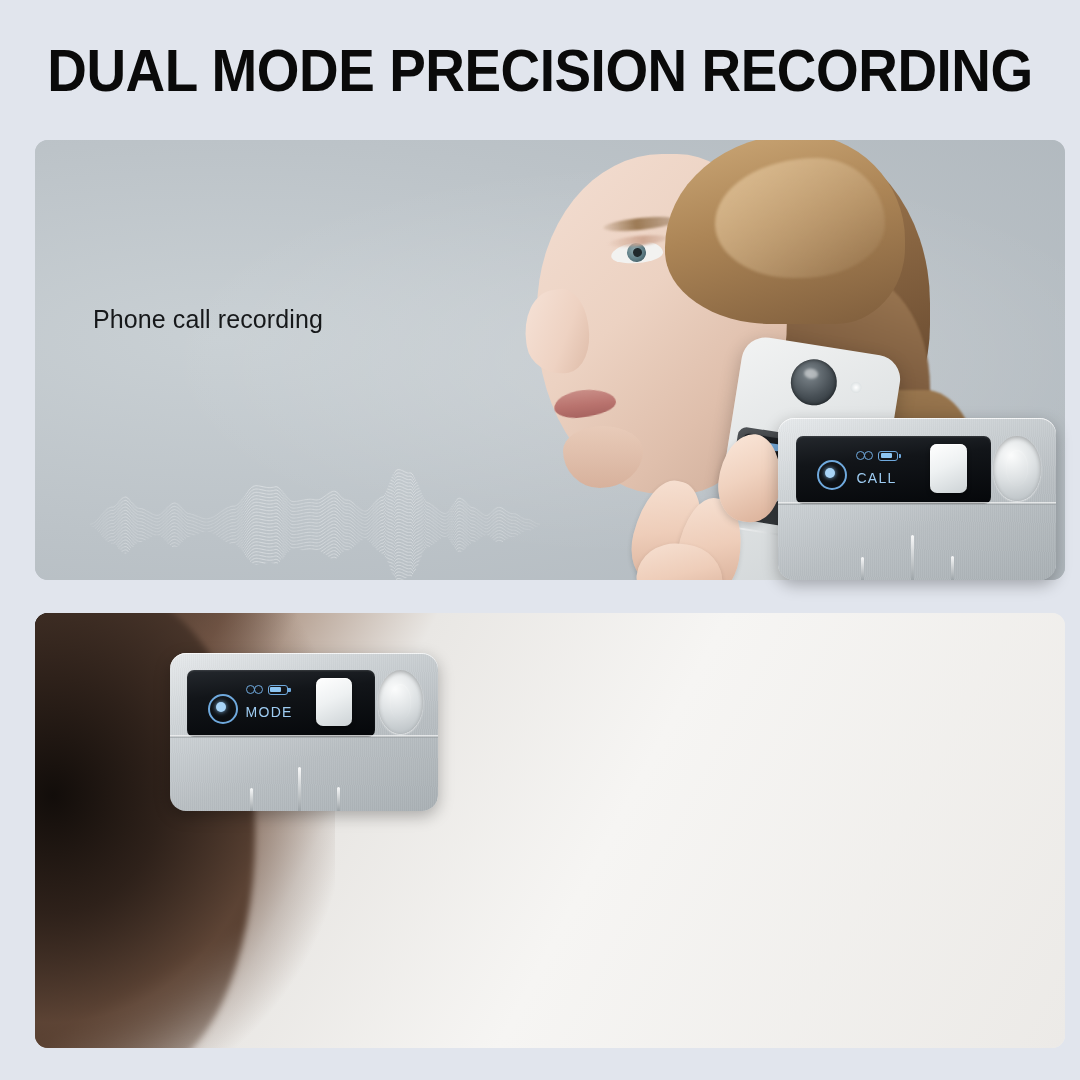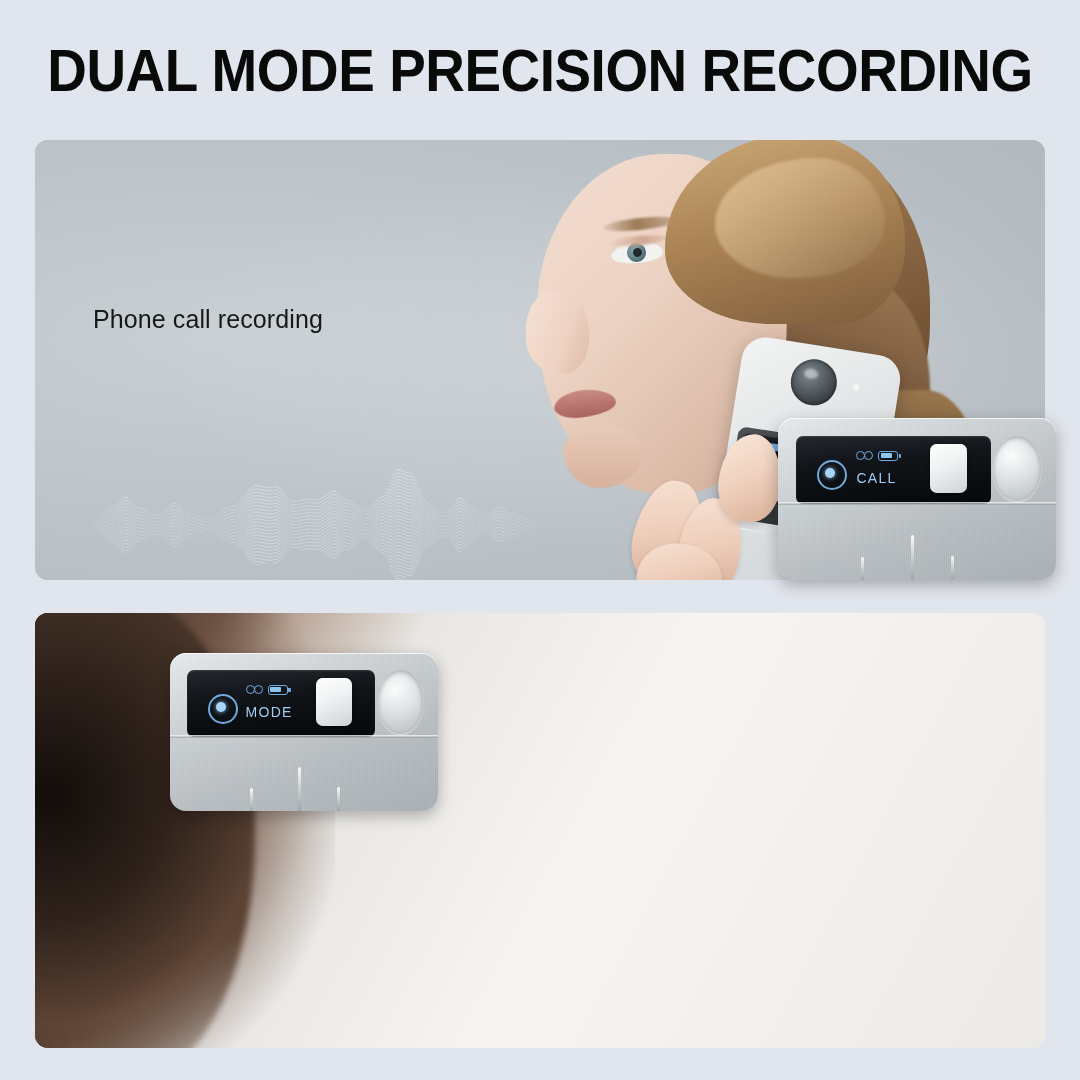--- a/index.html
+++ b/index.html
@@ -20,21 +20,21 @@
     font-weight:bold;
     font-size:59px;
     letter-spacing:-0.5px;
     color:#0a0a0a;
     transform:scaleX(0.93);
     transform-origin:center center;
     white-space:nowrap;
   }
 
   
-  .panel{position:absolute;border-radius:13px;overflow:hidden;}
+  .panel{position:absolute;border-radius:13px;overflow:hidden;padding-left:20px;}
   #panel-call{left:35px;top:140px;width:1010px;height:440px;background:#b9c0c6;}
   #panel-note{left:35px;top:613px;width:1010px;height:435px;background:#efefee;}
 
   
   .p1-bg{
     position:absolute;inset:0;
     background:
       radial-gradient(120% 100% at 18% 45%, #c9d0d4 0%, #bcc3c8 45%, #adb5bb 100%);
   }
   .p1-vignette{

